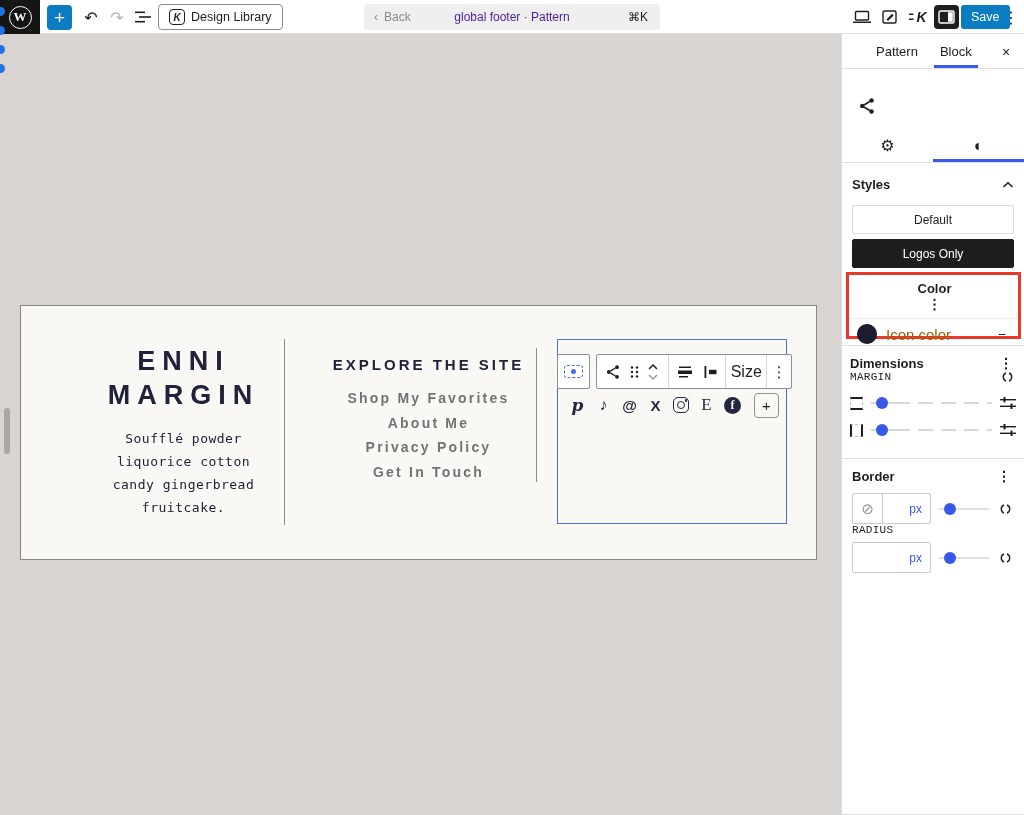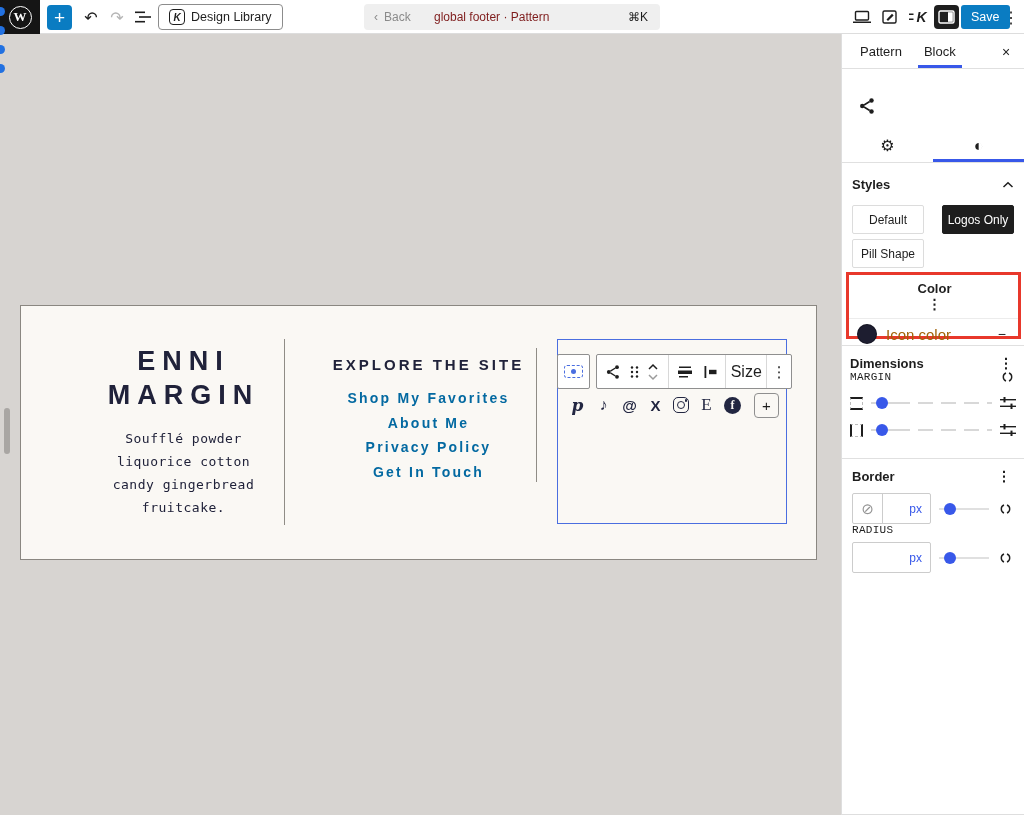--- a/index.html
+++ b/index.html
@@ -13,41 +13,41 @@
   .blue-dot { position:absolute; left:-4px; width:9px; height:9px; border-radius:50%; background:#2271e1; z-index:40; }
   .tb-btn { position:absolute; top:5px; height:24px; display:flex; align-items:center; justify-content:center; border-radius:3px; cursor:pointer; }
   .inserter { left:47px; top:5px; width:25px; height:25px; background:#0a7cc2; border-radius:4px; color:#fff; font-size:19px; font-weight:400; line-height:1; }
   .undo { left:78px; width:26px; font-size:16px; color:#1e1e1e; }
   .redo { left:104px; width:26px; font-size:16px; color:#b5b5b5; }
   .listview { left:130px; width:26px; }
   .dl-btn { position:absolute; left:158px; top:4px; height:26px; border:1px solid #8c8c8c; border-radius:4px; display:flex; align-items:center; gap:6px; padding:0 10px; font-size:12.5px; color:#1e1e1e; background:#fff; cursor:pointer; }
   .dl-ico { width:16px; height:16px; border:1.2px solid #1e1e1e; border-radius:4px; font-size:10px; font-style:italic; font-weight:bold; display:flex; align-items:center; justify-content:center; }
   .center-pill { position:absolute; left:364px; top:4px; width:296px; height:26px; background:#efefef; border-radius:4px; display:flex; align-items:center; font-size:12px; cursor:pointer; }
   .cp-back { display:flex; align-items:center; gap:6px; color:#8a8a8a; padding-left:10px; width:70px; }
-  .cp-title { flex:1; text-align:left; color:#7f1d1d; }
+  .cp-title { flex:1; text-align:center; color:#4c1d95; }
   .cp-shortcut { width:70px; text-align:right; padding-right:12px; color:#1e1e1e; }
   .laptop { left:850px; width:24px; }
   .edit-ic { left:878px; width:24px; }
   .k-ic { left:906px; width:24px; font-weight:bold; font-style:italic; font-size:14px; gap:1px; }
   .panel-toggle { left:934px; width:25px; height:24px; background:#1e1e1e; border-radius:4px; }
   .save-btn { left:961px; padding:0 10px; background:#0a7cc2; border-radius:3px; color:#fff; font-size:12.5px; }
   .more-v { left:1001px; width:20px; font-size:16px; color:#1e1e1e; }
 
   
   #canvas { position:absolute; top:34px; left:0; width:841px; height:781px; background:#d7d4d1; }
   .scrollpill { position:absolute; left:4px; top:374px; width:6px; height:46px; background:#a9a6a3; border-radius:3px; cursor:pointer; }
   .footer-box { position:absolute; left:20px; top:271px; width:797px; height:255px; background:#faf8f4; border:1px solid #8a8781; }
   .col1 { position:absolute; left:40px; top:38px; width:245px; text-align:center; color:#20223a; }
   .brand { font-size:27px; font-weight:800; letter-spacing:7px; line-height:34px; cursor:text; }
   .tagline { margin-top:15px; font-family:"DejaVu Sans Mono",monospace; font-size:13px; line-height:23px; letter-spacing:0.5px; cursor:text; }
   .vdiv1 { position:absolute; left:263px; top:33px; width:1px; height:186px; background:#8f8c86; }
   .col2 { position:absolute; left:295px; top:50px; width:225px; text-align:center; color:#20223a; }
   .navhead { font-size:15px; font-weight:800; letter-spacing:3px; cursor:text; }
   .navlinks { margin-top:13px; font-size:14px; font-weight:700; letter-spacing:2.2px; line-height:24.5px; }
-  .navlinks a { display:block; color:#0369a1; text-decoration:none; cursor:pointer; }
+  .navlinks a { display:block; color:#737373; text-decoration:none; cursor:pointer; }
   .vdiv2 { position:absolute; left:515px; top:42px; width:1px; height:134px; background:#8f8c86; }
 
   
   .social-block { position:absolute; left:536px; top:33px; width:230px; height:185px; border:1.5px solid #4a6ee0; }
   .tb-box1 { position:absolute; left:-1px; top:14px; width:33px; height:35px; background:#fff; border:1px solid #8f8f8f; border-radius:2px; display:flex; align-items:center; justify-content:center; cursor:pointer; }
   .parent-ico { width:19px; height:13px; border:1.5px dashed #4a6ee0; border-radius:3px; display:flex; align-items:center; justify-content:center; }
   .parent-ico i { width:5px; height:5px; border-radius:50%; background:#4a6ee0; }
   .tb-box2 { position:absolute; left:38px; top:14px; width:196px; height:35px; background:#fff; border:1px solid #8f8f8f; border-radius:2px; display:flex; align-items:stretch; }
   .tseg { display:flex; align-items:center; justify-content:space-evenly; }
   .tsep { width:1px; background:#d8d8d8; }
@@ -61,34 +61,34 @@
   .xx { font-size:15px; }
   .et { font-family:"Liberation Serif",serif; font-size:17px; font-weight:500; }
   .ig { width:16px; height:16px; border:1.7px solid #222641; border-radius:5px; position:relative; cursor:pointer; }
   .ig::before { content:""; position:absolute; inset:3px; border:1.6px solid #222641; border-radius:50%; }
   .ig::after { content:""; position:absolute; top:1px; right:1px; width:2.5px; height:2.5px; background:#222641; border-radius:50%; }
   .fb { width:17px; height:17px; border-radius:50%; background:#222641; color:#faf8f4; font-family:"Liberation Serif",serif; font-weight:bold; font-size:12px; display:flex; align-items:center; justify-content:center; cursor:pointer; }
   .add-btn { width:25px; height:25px; border:1px solid #8f8f8f; border-radius:4px; background:#faf8f4; font-size:15px; color:#1e1e1e; display:flex; align-items:center; justify-content:center; margin-left:4px; cursor:pointer; }
 
   
   #sidebar { position:absolute; top:34px; left:841px; width:183px; height:781px; background:#fff; border-left:1px solid #dedede; border-bottom:1px solid #dedede; }
-  .tabsrow { position:absolute; top:0; left:0; right:0; height:35px; border-bottom:1px solid #e0e0e0; display:flex; align-items:stretch; padding-left:12px; gap:10px; font-size:13px; }
+  .tabsrow { position:absolute; top:0; left:0; right:0; height:35px; border-bottom:1px solid #e0e0e0; display:flex; align-items:stretch; padding-left:28px; gap:10px; font-size:13px; }
   .tab { display:flex; align-items:center; padding:0 6px; cursor:pointer; color:#1e1e1e; }
   .tab.active { box-shadow:inset 0 -3px 0 #3858e9; font-weight:500; }
   .closex { position:absolute; right:4px; top:0; height:35px; width:28px; display:flex; align-items:center; justify-content:center; font-size:14px; cursor:pointer; }
   .blockcard { position:absolute; top:35px; left:0; right:0; height:60px; padding:13px 16px 0; display:flex; gap:10px; }
   .cardtitle { font-size:13px; font-weight:600; line-height:16px; }
   .carddesc { font-size:12px; color:#757575; line-height:15px; margin-top:4px; }
   .insptabs { position:absolute; top:95px; left:0; right:0; height:34px; border-bottom:1px solid #e0e0e0; display:flex; }
   .itab { flex:1; display:flex; align-items:center; justify-content:center; font-size:16px; cursor:pointer; }
   .itab.active { box-shadow:inset 0 -3px 0 #3858e9; }
   .sec-head { display:flex; justify-content:space-between; align-items:center; font-size:13px; font-weight:600; color:#1e1e1e; line-height:15px; }
   .sec-menu { font-size:14px; color:#1e1e1e; cursor:pointer; padding:0 3px; }
   .styles-sec { position:absolute; top:129px; left:0; right:0; height:109px; padding:14px 10px 0; }
-  .stylegrid { margin-top:13px; display:grid; grid-template-columns:1fr 1fr; gap:5px 18px; }
+  .stylegrid { margin-top:13px; display:grid; grid-template-columns:1fr; gap:5px 18px; }
   .stylebtn { height:29px; border:1px solid #dcdcdc; border-radius:2px; display:flex; align-items:center; justify-content:center; font-size:12px; color:#1e1e1e; background:#fff; cursor:pointer; }
   .stylebtn.active { background:#1e1e1e; color:#fff; border-color:#1e1e1e; }
   .color-sec { position:absolute; top:238px; left:4px; width:175px; height:67px; border:3px solid #e8382b; background:#fff; }
   .colorhead { display:flex; justify-content:space-between; align-items:center; padding:6px 6px 0 8px; font-size:13px; font-weight:600;flex-direction:column; }
   .colordiv { margin-top:6px; height:1px; background:#ececec; }
   .colorrow { display:flex; align-items:center; padding:5px 8px; gap:9px; cursor:pointer; }
   .swatch { width:20px; height:20px; border-radius:50%; background:#1d1d30; box-shadow:inset 0 0 0 1px rgba(0,0,0,.25); }
   .colorlabel { font-size:15px; color:#a16207; flex:1; }
   .minus { font-size:14px; color:#1e1e1e; padding-right:4px; cursor:pointer; }
   .dim-sec { position:absolute; top:311px; left:0; right:0; height:113px; border-top:1px solid #e0e0e0; padding:10px 8px 0; }

